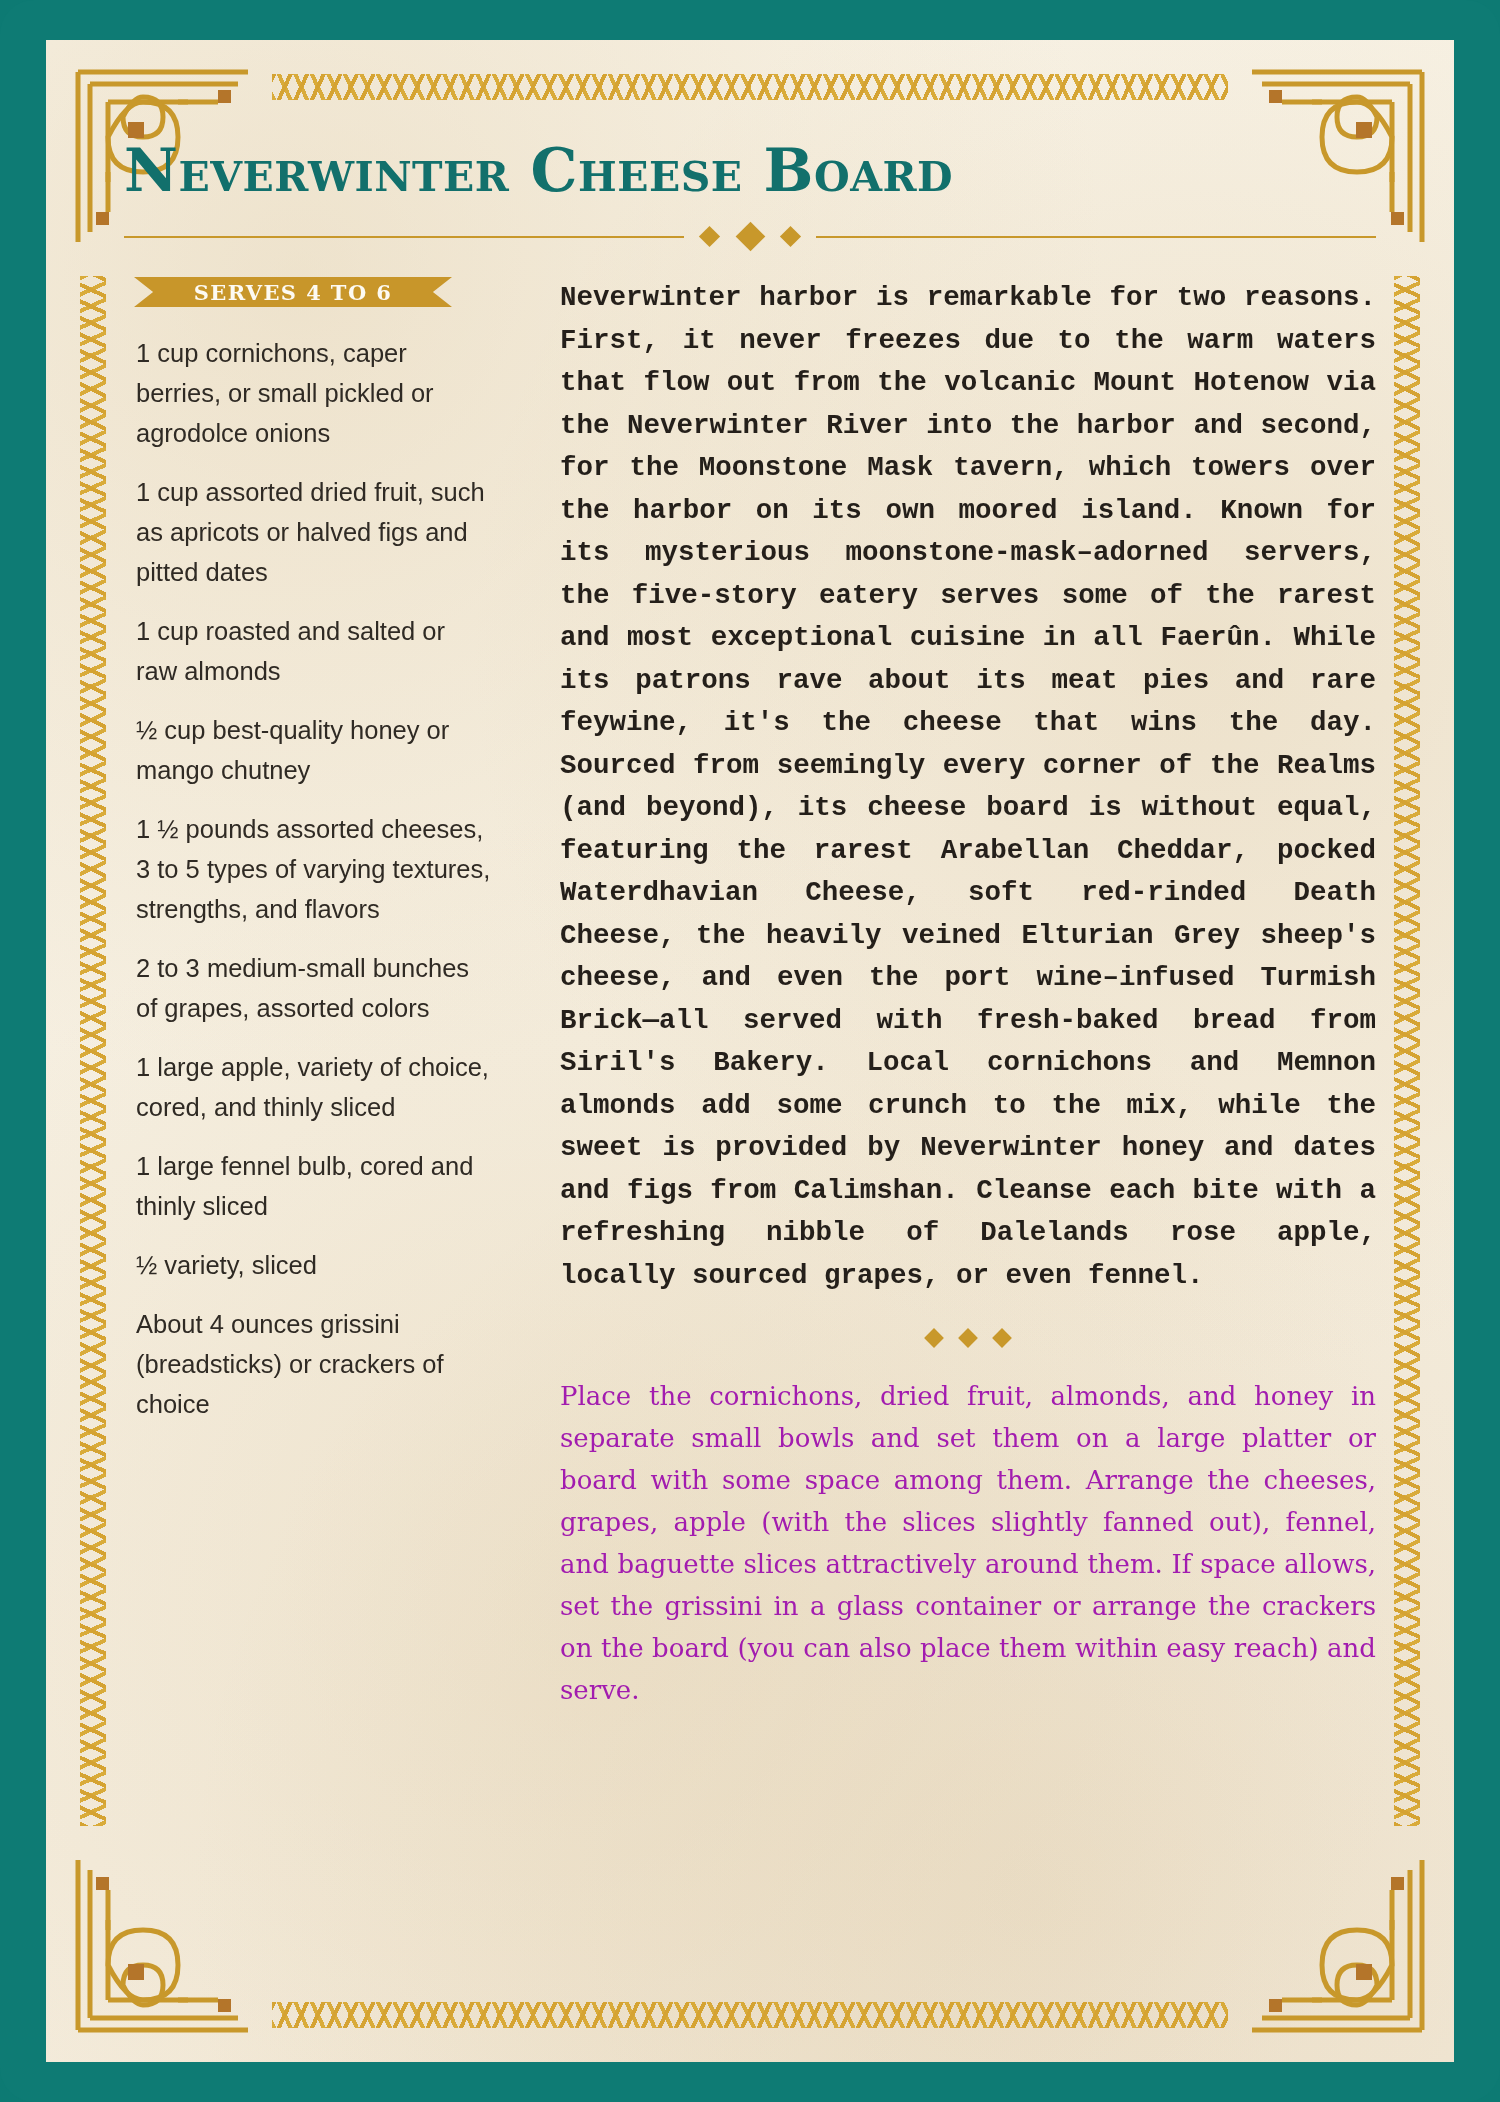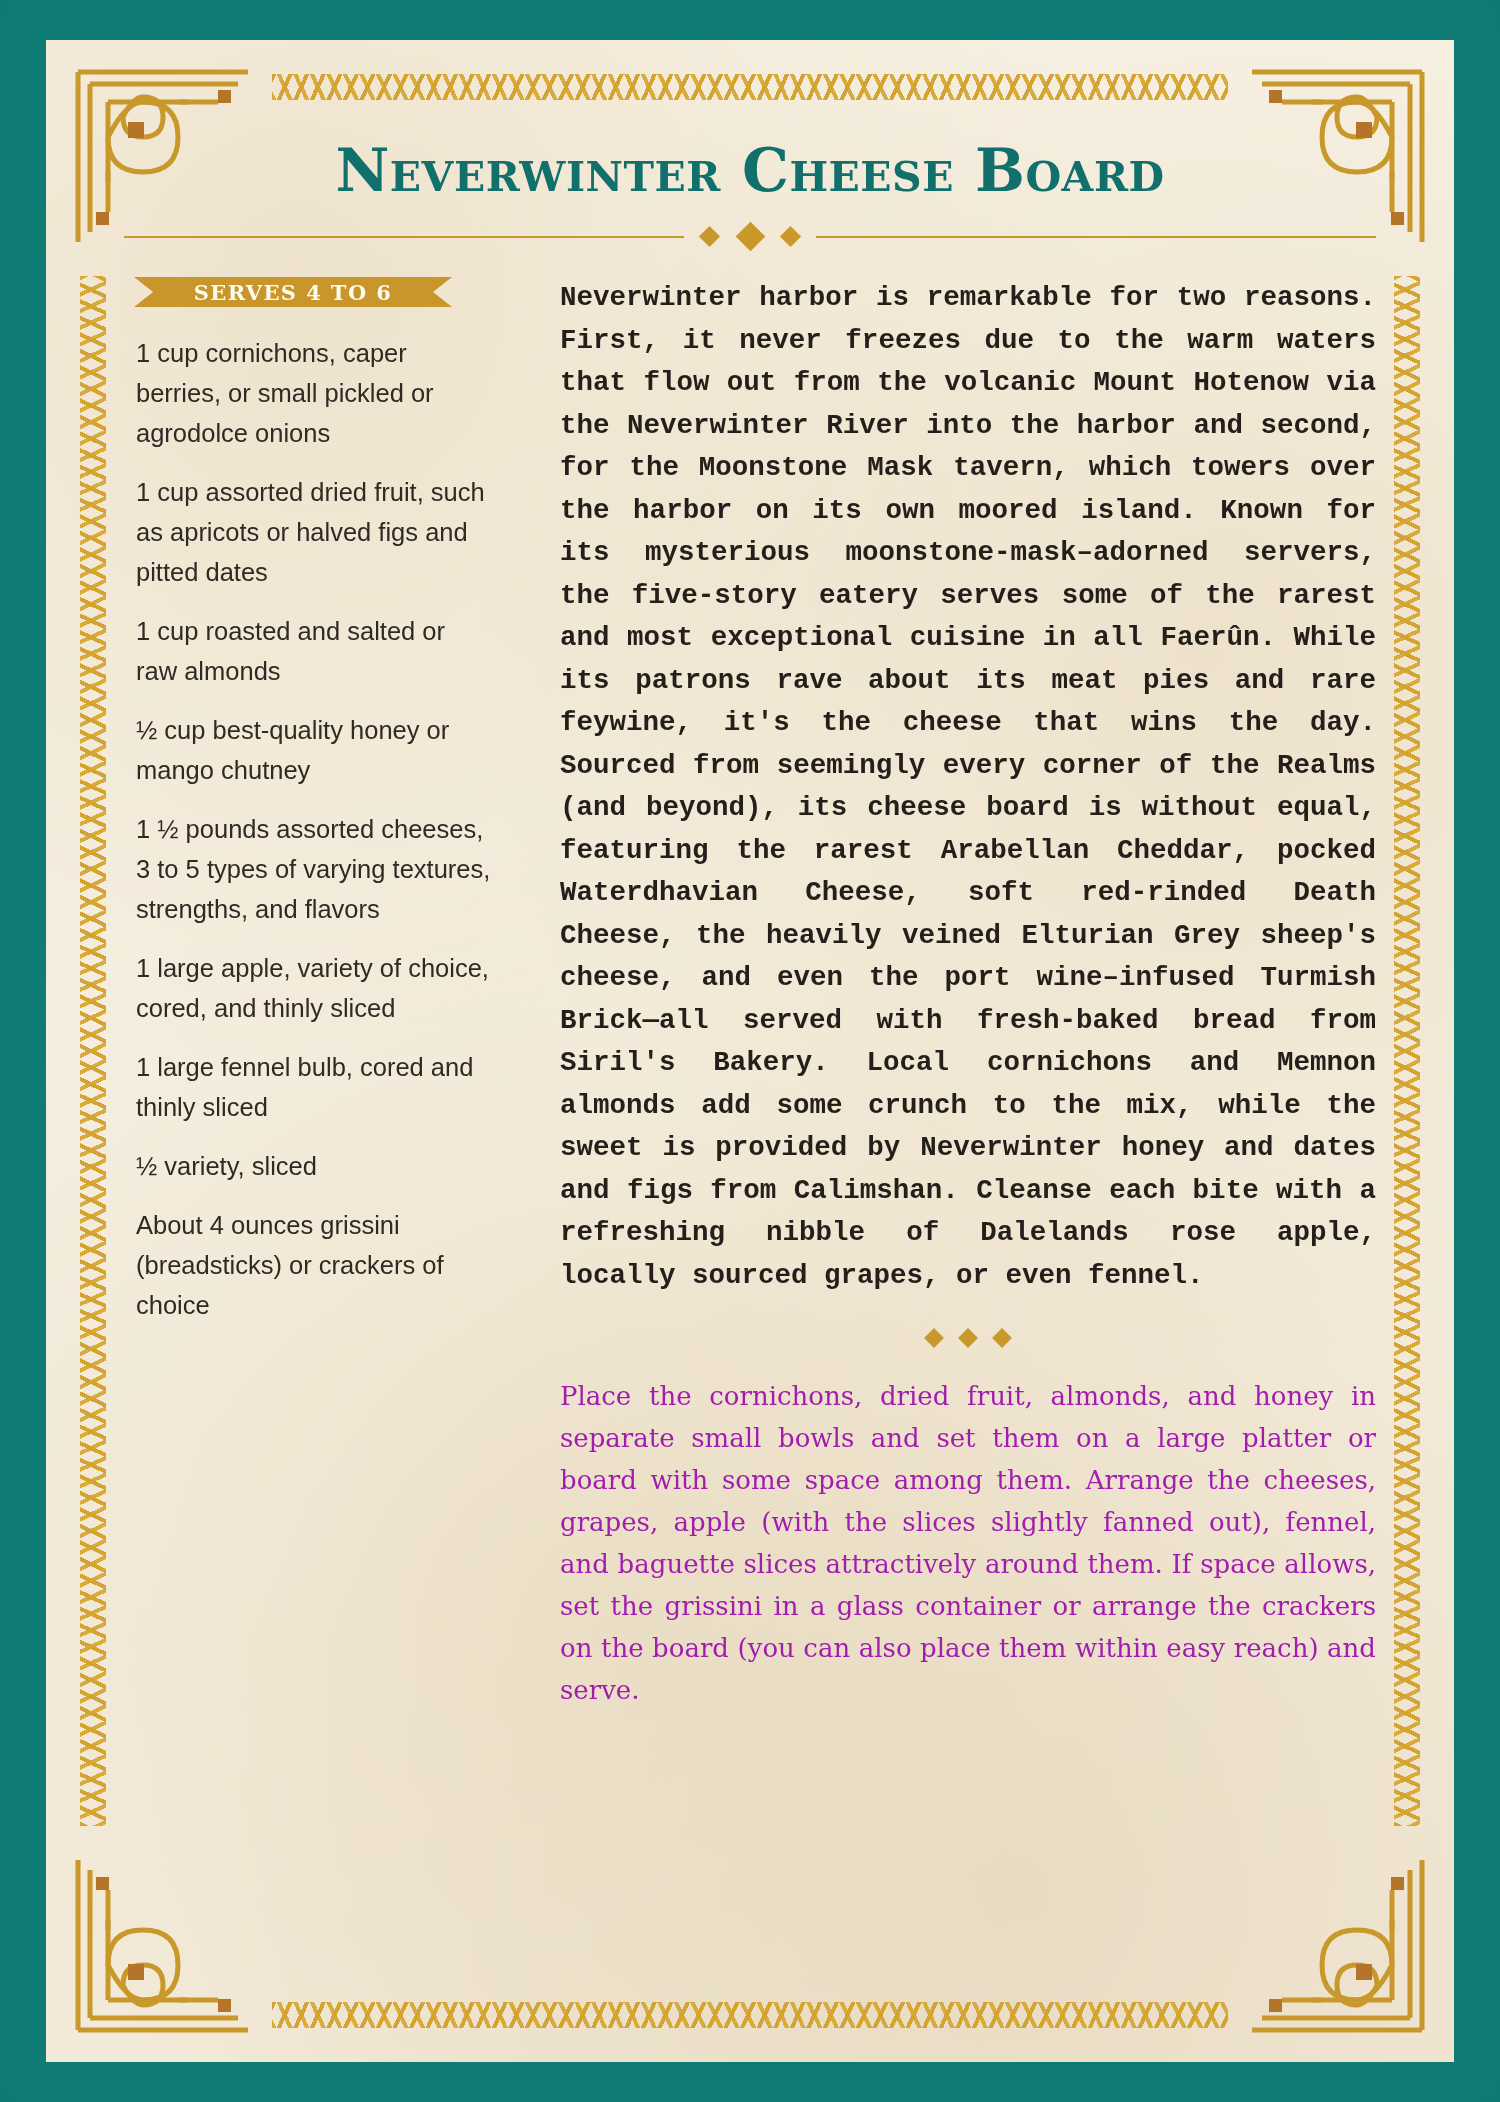--- a/index.html
+++ b/index.html
@@ -89,21 +89,21 @@
   .c-br { right: -4px; bottom: -4px; transform: scale(-1,-1); }
 
   
   .content {
     position: absolute;
     left: 78px;
     top: 96px;
     width: 1252px;
   }
   .title {
-    text-align: center;
+    text-align: left;
     color: #12706c;
     font-family: "DejaVu Serif", serif;
     font-weight: bold;
     font-size: 59px;
     letter-spacing: .5px;
     margin: 0 0 8px 0;
     font-variant: small-caps;
     text-transform: capitalize;
   }
 
@@ -291,20 +291,21 @@
           <div class="serves-banner">
             <span class="bg"></span>
             <span class="txt">SERVES 4 TO 6</span>
           </div>
           <ul class="ingredients">
             <li>1 cup cornichons, caper berries, or small pickled or agrodolce onions</li>
             <li>1 cup assorted dried fruit, such as apricots or halved figs and pitted dates</li>
             <li>1 cup roasted and salted or raw almonds</li>
             <li>½ cup best-quality honey or mango chutney</li>
             <li>1 ½ pounds assorted cheeses, 3 to 5 types of varying textures, strengths, and flavors</li>
+            <li>2 to 3 medium-small bunches of grapes, assorted colors</li>
             <li>1 large apple, variety of choice, cored, and thinly sliced</li>
             <li>1 large fennel bulb, cored and thinly sliced</li>
             <li>½ variety, sliced</li>
             <li>About 4 ounces grissini (breadsticks) or crackers of choice</li>
           </ul>
         </div>
 
         <div class="col-right">
           <p class="story">Neverwinter harbor is remarkable for two reasons. First, it never freezes due to the warm waters that flow out from the volcanic Mount Hotenow via the Neverwinter River into the harbor and second, for the Moonstone Mask tavern, which towers over the harbor on its own moored island. Known for its mysterious moonstone-mask–adorned servers, the five-story eatery serves some of the rarest and most exceptional cuisine in all Faerûn. While its patrons rave about its meat pies and rare feywine, it's the cheese that wins the day. Sourced from seemingly every corner of the Realms (and beyond), its cheese board is without equal, featuring the rarest Arabellan Cheddar, pocked Waterdhavian Cheese, soft red-rinded Death Cheese, the heavily veined Elturian Grey sheep's cheese, and even the port wine–infused Turmish Brick—all served with fresh-baked bread from Siril's Bakery. Local cornichons and Memnon almonds add some crunch to the mix, while the sweet is provided by Neverwinter honey and dates and figs from Calimshan. Cleanse each bite with a refreshing nibble of Dalelands rose apple, locally sourced grapes, or even fennel.</p>
 

